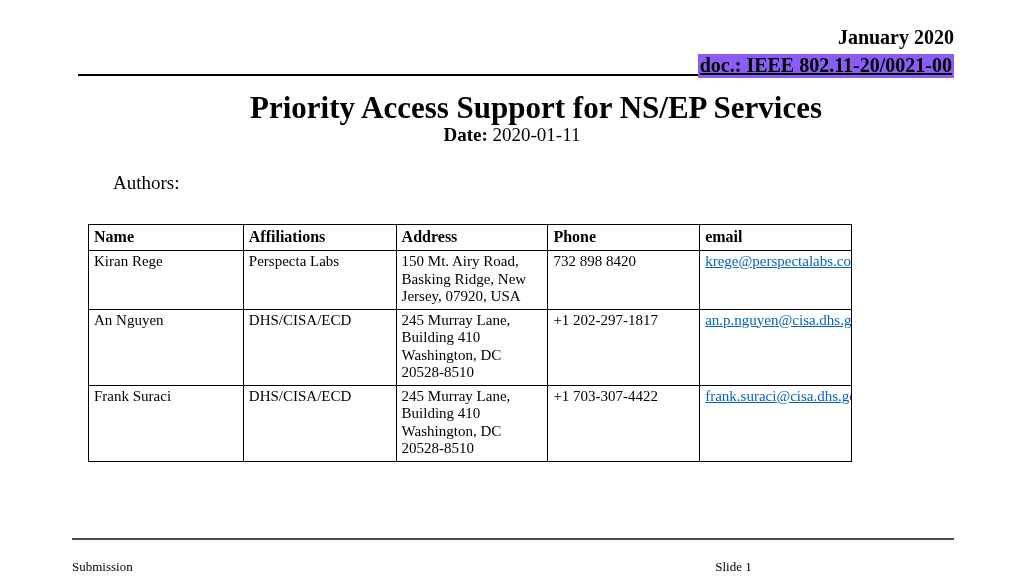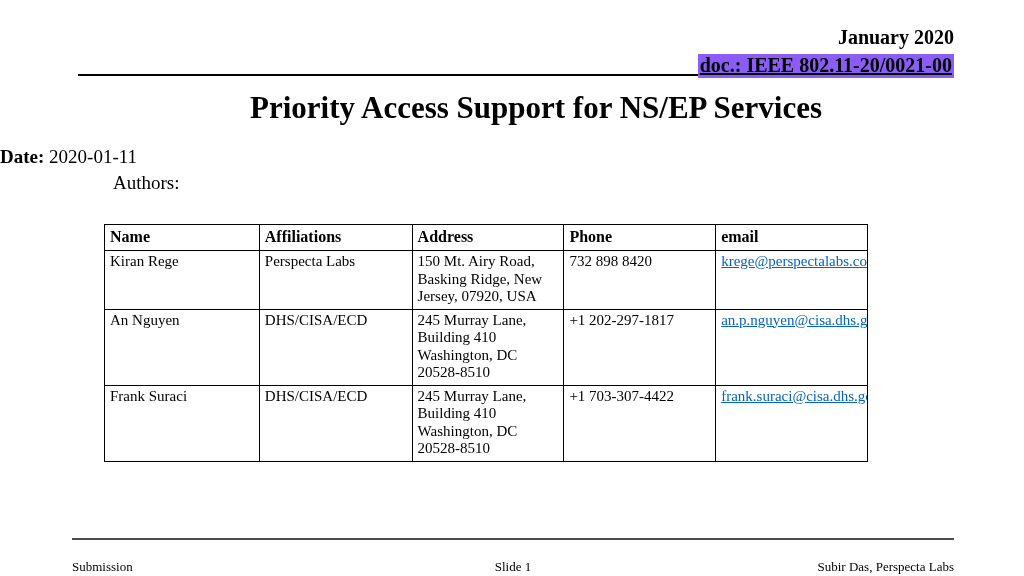--- a/index.html
+++ b/index.html
@@ -26,38 +26,37 @@
 
   
   .title {
     position: absolute; left: 0; right: 0; top: 90px;
     text-align: center;
     font-size: 31px; font-weight: bold;
     letter-spacing: 0px;
     margin-left: 48px;
   }
   .date-line {
-    position: absolute; left: 0; right: 0; top: 146px;
-    font-size: 19px;
+    position: absolute; left: 0; right: 0; top: 124px;
+    text-align: center; font-size: 19px;
   }
   .date-line .bold { font-weight: bold; }
 
   .authors-label {
     position: absolute; left: 93px; top: 172px;
     font-size: 19px;
     margin-left: 20px;
   }
 
   
   table.authors {
     position: absolute; left: 88px; top: 224px;
     border-collapse: collapse;
     table-layout: fixed;
     width: 764px;
-    margin-left: 16px;
   }
   table.authors th, table.authors td {
     border: 1px solid #000;
     padding: 2px 5px 3px 5px;
     text-align: left;
     vertical-align: top;
     font-size: 15px;
     line-height: 17.5px;
     overflow: hidden;
   }
@@ -147,16 +146,15 @@
 20528-8510</td>
         <td>+1 703-307-4422</td>
         <td class="email-cell"><a>frank.suraci@cisa.dhs.gov</a></td>
       </tr>
     </tbody>
   </table>
 
   <div class="footer">
     <span>Submission</span>
     <span class="center">Slide 1</span>
-    <span class="right">Subir Das, Perspecta Labs</span>
   </div>
 
 </div>
 
 </body></html>

